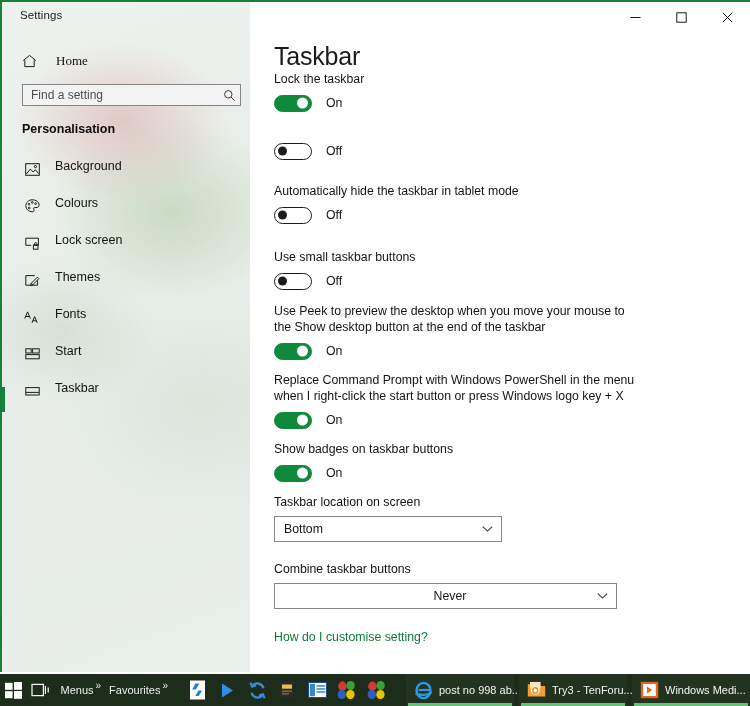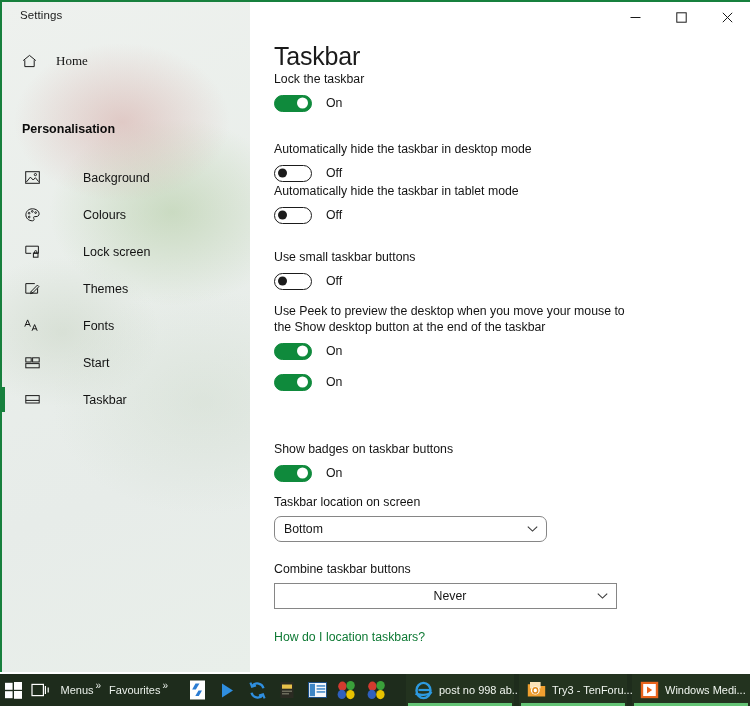--- a/index.html
+++ b/index.html
@@ -127,23 +127,22 @@
 
   #nav-list {
     position: absolute;
     left: 0; top: 157px;
     width: 248px;
   }
   .nav-item {
     position: relative;
     height: 37px;
     display: flex;
-    align-items: center;
+    align-items: flex-start;
     cursor: default;
-    gap: 28px;
   }
   .nav-item .sel-bar {
     position: absolute;
     left: 0; top: 6px;
     width: 3px; height: 25px;
     background: transparent;
   }
   .nav-item.selected .sel-bar { background: #17803d; }
   .nav-icon {
     width: 20px; height: 20px;
@@ -340,20 +339,29 @@
       <div id="home-row">
         <span id="home-icon">
           <svg width="15" height="14" viewBox="0 0 15 14" fill="none" stroke="currentColor" stroke-width="1">
             <path d="M1.2 6.6 L7.5 1.4 L13.8 6.6"></path>
             <path d="M2.8 6.2 V12.6 H12.2 V6.2"></path>
           </svg>
         </span>
         <span id="home-label">Home</span>
       </div>
 
+      <div id="search-box">
+        <input id="search-input" type="text" placeholder="Find a setting" style="">
+        <span id="search-icon">
+          <svg width="13" height="13" viewBox="0 0 13 13" fill="none" stroke="currentColor" stroke-width="1">
+            <circle cx="5.3" cy="5.3" r="3.7"></circle>
+            <path d="M8.1 8.1 L11.6 11.6"></path>
+          </svg>
+        </span>
+      </div>
 
       <div id="section-title">Personalisation</div>
 
       <div id="nav-list">
 
         <div class="nav-item">
           <span class="sel-bar"></span>
           <span class="nav-icon">
             <svg width="15" height="13" viewBox="0 0 15 13" fill="none" stroke="currentColor" stroke-width="1">
               <rect x="0.7" y="0.7" width="13.6" height="11.6"></rect>
@@ -448,21 +456,20 @@
         <div class="setting-label">Lock the taskbar</div>
         <div class="toggle-row">
           <span class="toggle on">
               <span class="knob"></span>
             </span>
           <span class="toggle-state">On</span>
         </div>
       </div>
 
       <div class="setting" style="top:139px;">
-        <div class="setting-label">Automatically hide the taskbar in desktop mode</div>
         <div class="toggle-row">
           <span class="toggle off">
               <span class="knob"></span>
             </span>
           <span class="toggle-state">Off</span>
         </div>
       </div>
 
       <div class="setting" style="top:181px;">
         <div class="setting-label">Automatically hide the taskbar in tablet mode</div>
@@ -489,41 +496,43 @@
 the Show desktop button at the end of the taskbar</div>
         <div class="toggle-row">
           <span class="toggle on">
               <span class="knob"></span>
             </span>
           <span class="toggle-state">On</span>
         </div>
       </div>
 
       <div class="setting" style="top:370px;">
+        <div class="setting-label">Replace Command Prompt with Windows PowerShell in the menu
+when I right-click the start button or press Windows logo key + X</div>
         <div class="toggle-row">
           <span class="toggle on">
               <span class="knob"></span>
             </span>
           <span class="toggle-state">On</span>
         </div>
       </div>
 
       <div class="setting" style="top:439px;">
         <div class="setting-label">Show badges on taskbar buttons</div>
         <div class="toggle-row">
           <span class="toggle on">
               <span class="knob"></span>
             </span>
           <span class="toggle-state">On</span>
         </div>
       </div>
 
       <div class="setting" style="top:492px; width:260px;">
         <div class="setting-label">Taskbar location on screen</div>
-        <div class="dropdown" style="width:273px;border-radius:7px;">
+        <div class="dropdown" style="width:228px;">
           <span class="dropdown-value">Bottom</span>
           <span class="dropdown-chevron">
             <svg width="11" height="7" viewBox="0 0 11 7" fill="none" stroke="currentColor" stroke-width="1.1">
               <path d="M0.8 1.2 L5.5 5.6 L10.2 1.2"></path>
             </svg>
           </span>
         </div>
       </div>
 
       <div class="setting" style="top:559px; width:343px;">
@@ -531,21 +540,21 @@
         <div class="dropdown" style="width:343px;justify-content:center;">
           <span class="dropdown-value">Never</span>
           <span class="dropdown-chevron">
             <svg width="11" height="7" viewBox="0 0 11 7" fill="none" stroke="currentColor" stroke-width="1.1">
               <path d="M0.8 1.2 L5.5 5.6 L10.2 1.2"></path>
             </svg>
           </span>
         </div>
       </div>
 
-      <a id="help-link" style="top:628px;" href="#">How do I location taskbars?</a>
+      <a id="help-link" style="top:628px;" href="#">How do I customise setting?</a>
 
     </div>
 
     <div id="titlebar">
       <span id="title-text">Settings</span>
 
       <span class="caption-btn" id="btn-min">
         <svg width="11" height="11" viewBox="0 0 11 11" stroke="currentColor" stroke-width="1" fill="none">
           <path d="M0.5 5.5 H10.5"></path>
         </svg>

